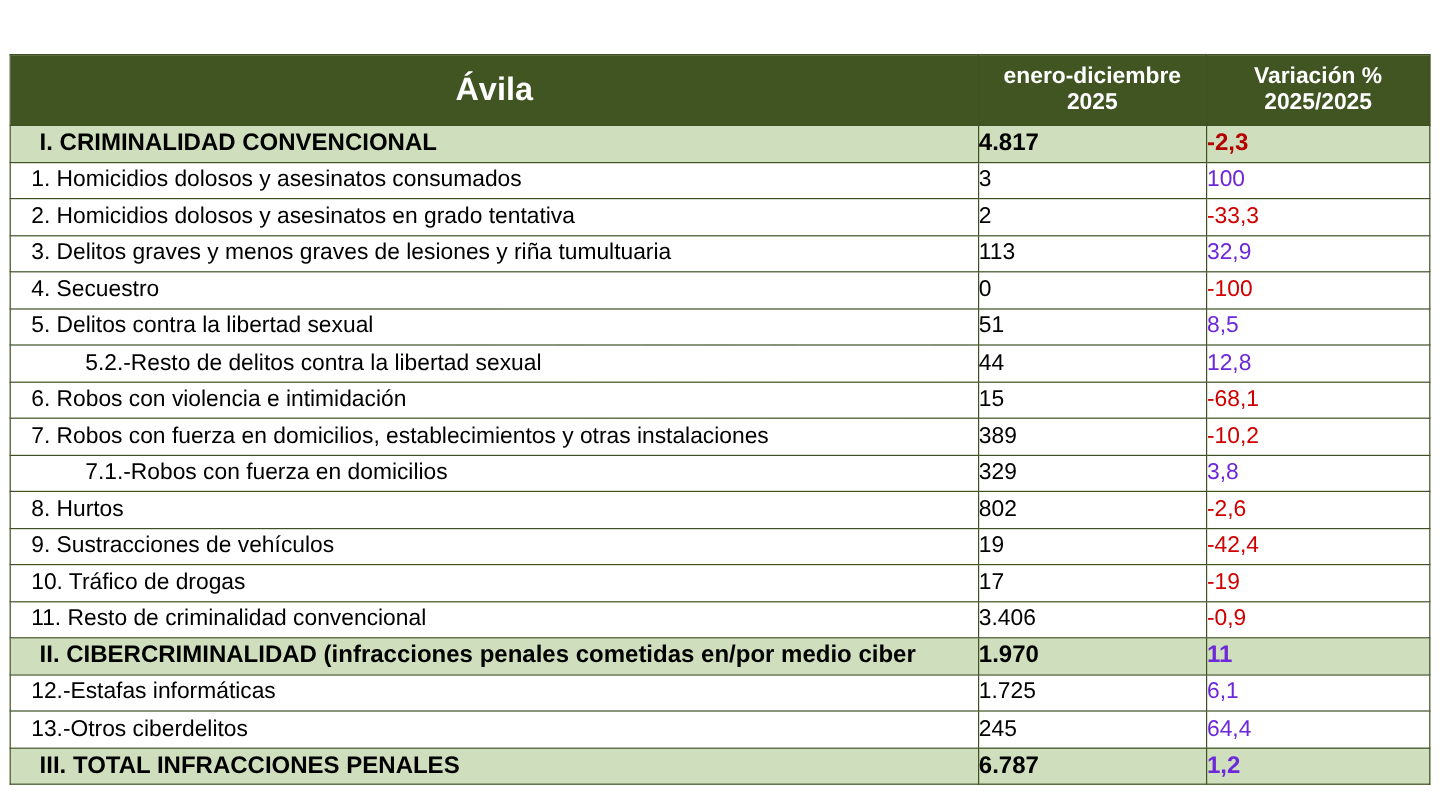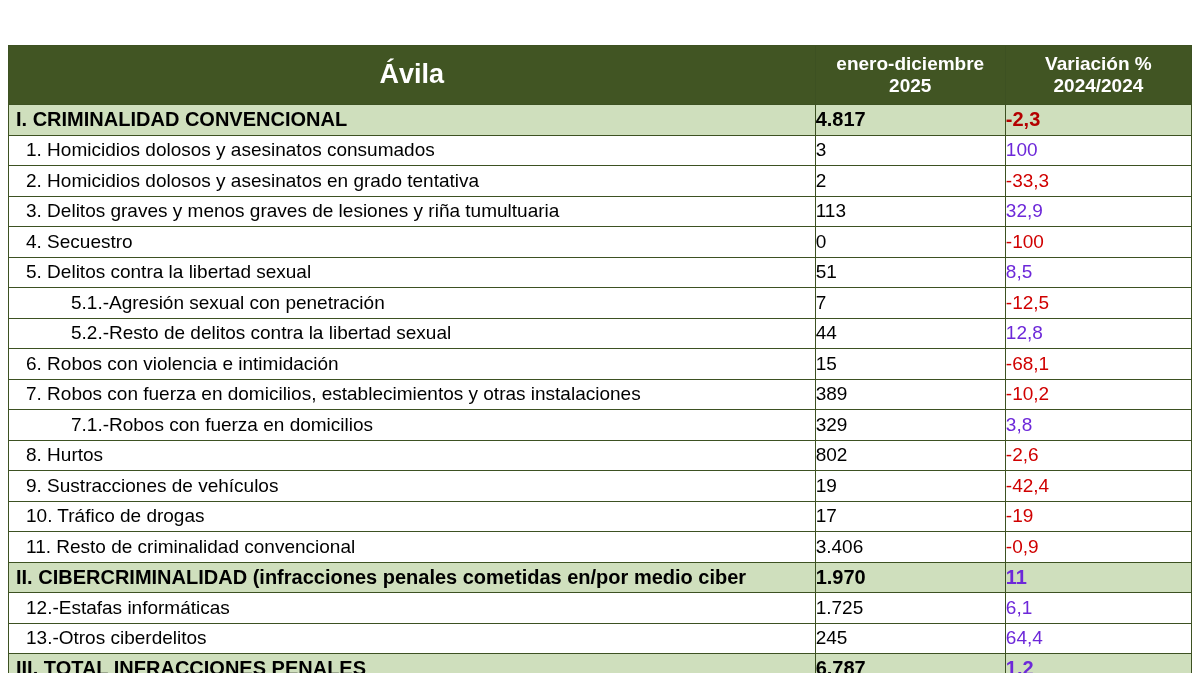--- a/index.html
+++ b/index.html
@@ -86,21 +86,21 @@
   td.num, td.var {
     text-align: left;
   }
   tr.section-row td {
     background: #cfdfbd;
     font-weight: bold;
     height: 29.5px;
     font-size: 20px;
   }
   tr.section-row td.label {
-    padding-left: 7px;
+    padding-left: 24px;
   }
   .neg { color: #d00000; margin-left: 22px; }
   .pos { color: #6d28d9; }
   .section-row .neg { color: #b40000; }
 </style>
 </head>
 <body>
 
 <div class="page">
 
@@ -114,21 +114,21 @@
     </colgroup>
     <thead>
       <tr>
         <th class="hdr-cell hdr-title">Ávila</th>
         <th class="hdr-cell">
           <div class="hdr-sub">enero-diciembre</div>
           <div class="hdr-sub">2025</div>
         </th>
         <th class="hdr-cell">
           <div class="hdr-sub">Variación %</div>
-          <div class="hdr-sub">2024/2024</div>
+          <div class="hdr-sub">2025/2025</div>
         </th>
       </tr>
     </thead>
     <tbody id="table-body">
         <tr class="section-row">
           <td class="label">I. CRIMINALIDAD CONVENCIONAL</td>
           <td class="num">4.817</td>
           <td class="var neg">-2,3</td>
         </tr>
         <tr class="data-row">
@@ -150,25 +150,20 @@
           <td class="label ind1">4. Secuestro</td>
           <td class="num">0</td>
           <td class="var neg">-100</td>
         </tr>
         <tr class="data-row">
           <td class="label ind1">5. Delitos contra la libertad sexual</td>
           <td class="num">51</td>
           <td class="var pos">8,5</td>
         </tr>
         <tr class="data-row">
-          <td class="label ind2">5.1.-Agresión sexual con penetración</td>
-          <td class="num">7</td>
-          <td class="var neg">-12,5</td>
-        </tr>
-        <tr class="data-row">
           <td class="label ind2">5.2.-Resto de delitos contra la libertad sexual</td>
           <td class="num">44</td>
           <td class="var pos">12,8</td>
         </tr>
         <tr class="data-row">
           <td class="label ind1">6. Robos con violencia e intimidación</td>
           <td class="num">15</td>
           <td class="var neg">-68,1</td>
         </tr>
         <tr class="data-row">

